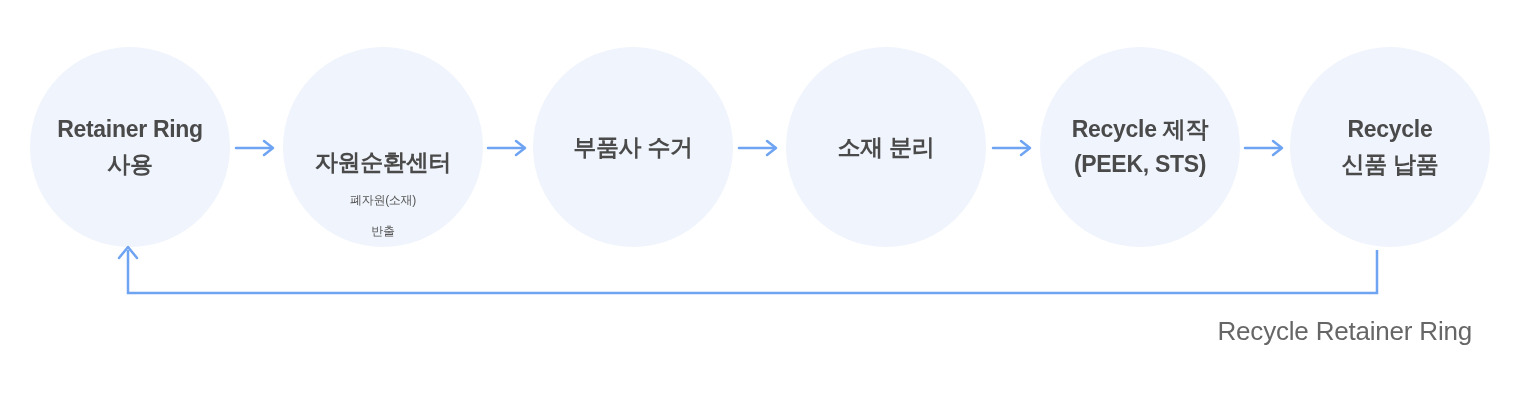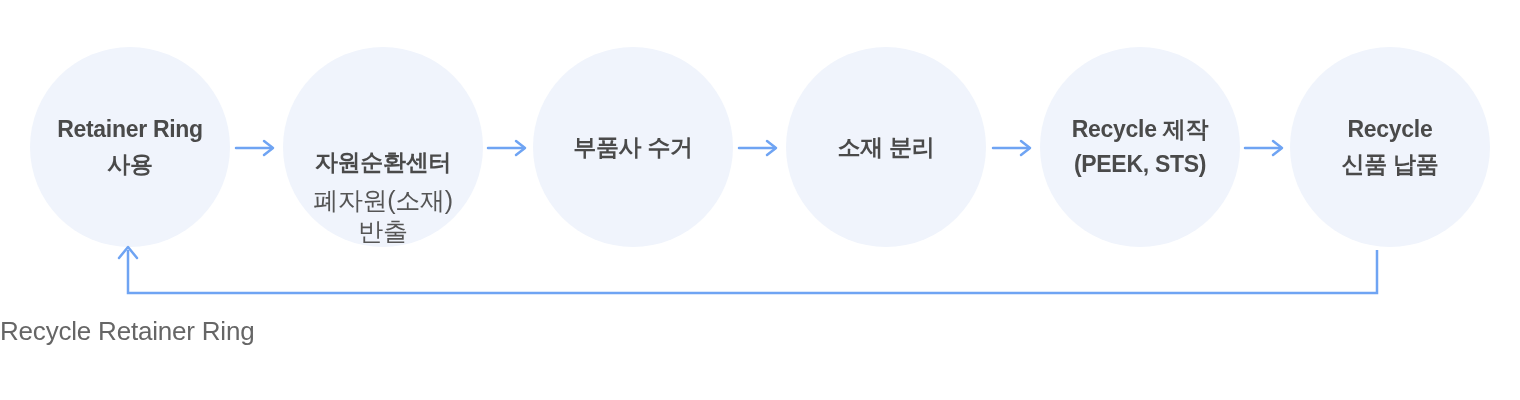--- a/index.html
+++ b/index.html
@@ -42,21 +42,21 @@
     white-space: pre-line;
     letter-spacing: -0.3px;
   }
   .step-title .tline { display: block; }
   .step-title sup {
     font-size: 13px;
     line-height: 0;
     vertical-align: super;
   }
   .step-subtitle {
-    font-size: 25px;
+    font-size: 12px;
     font-weight: normal;
     color: #555555;
     line-height: 31px;
     margin-top: 5px;
     white-space: pre-line;
     letter-spacing: -0.3px;
   }
   .arrow {
     position: absolute;
     top: 139px;
@@ -74,21 +74,21 @@
     top: 0;
     width: 1520px;
     height: 400px;
     pointer-events: none;
   }
   .return-label {
     position: absolute;
     left: 0;
     top: 316px;
     width: 1472px;
-    text-align: left;
+    text-align: right;
     font-size: 26px;
     color: #666666;
     letter-spacing: -0.2px;
   }
 </style>
 </head>
 <body>
 
 <div class="stage">
 

